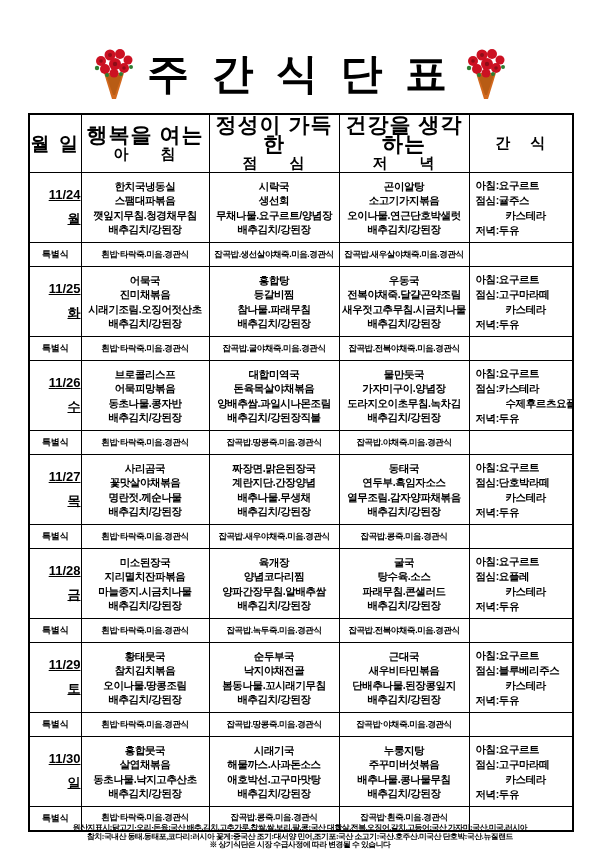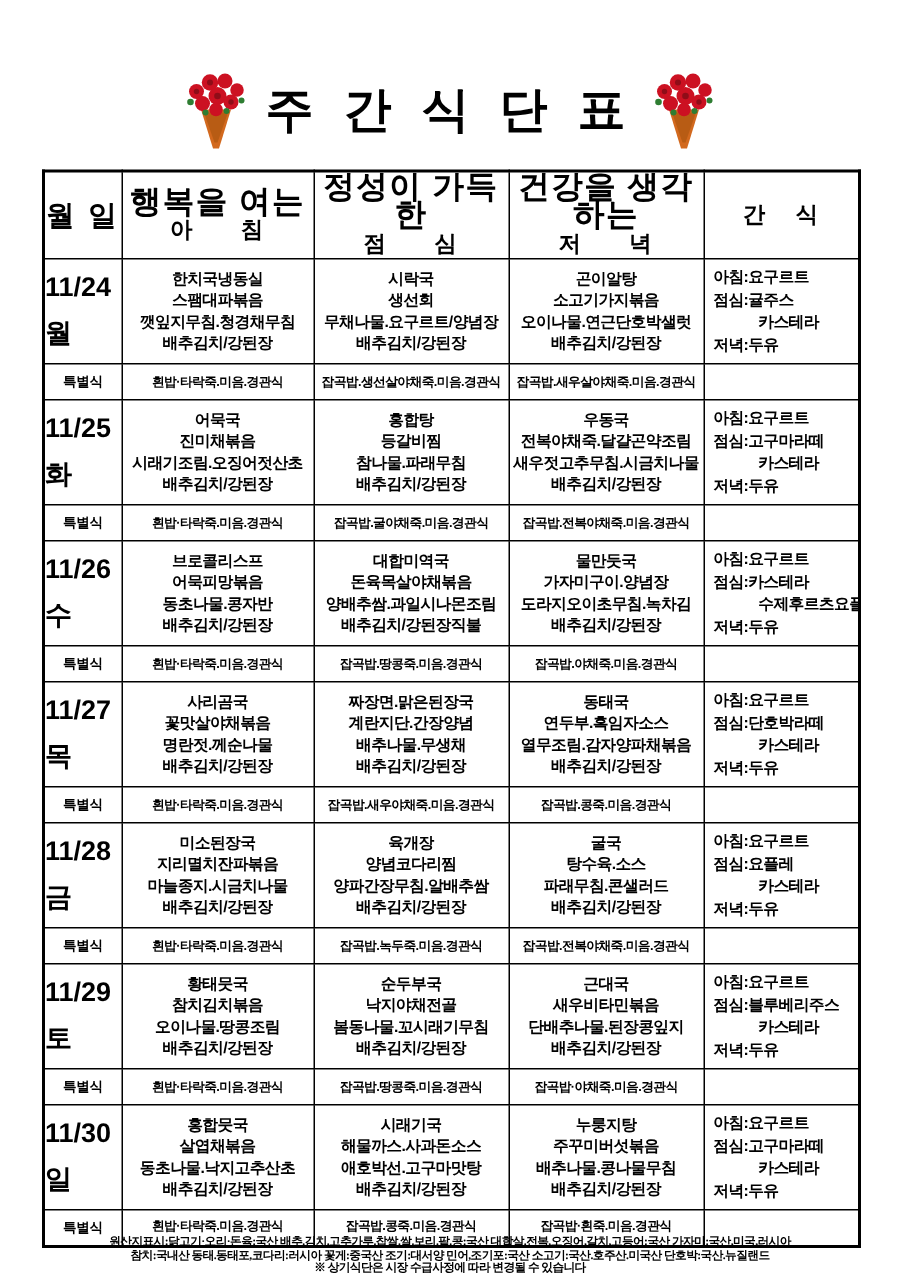--- a/index.html
+++ b/index.html
@@ -1,37 +1,37 @@
 <!DOCTYPE html>
 <html lang="ko"><head>
 <meta charset="utf-8">
 <style>
   html,body{margin:0;padding:0;background:#ffffff;}
   .page{position:relative;width:600px;height:849px;background:#ffffff;overflow:hidden;
         font-family:"Liberation Sans",sans-serif;color:#000;}
   
   .title-bar{position:absolute;top:40px;left:0;width:600px;height:68px;
              display:flex;align-items:center;justify-content:center;gap:10px;}
-  .page-title{font-family:"Liberation Serif",serif;font-weight:bold;font-size:32px;
+  .page-title{font-family:"Liberation Serif",serif;font-weight:bold;font-size:42px;
               letter-spacing:6px;white-space:nowrap;}
   .bouquet{width:46px;height:58px;flex:0 0 auto;}
   
   .menu-table{position:absolute;top:113px;left:28px;width:544px;border-collapse:collapse;
               table-layout:fixed;border:2px solid #000;}
   .menu-table td,.menu-table th{border:1px solid #000;padding:0;vertical-align:middle;
               overflow:hidden;}
   th{font-weight:bold;}
   .hdr-row{height:52px;}
   .hdr-main{font-size:21px;line-height:19px;letter-spacing:1px;}
   .hdr-sub{font-size:15px;line-height:19px;word-spacing:26px;letter-spacing:1px;}
   .hdr-date{font-size:19px;letter-spacing:2px;}
   .hdr-snack{font-size:15px;word-spacing:14px;letter-spacing:1px;}
   .day-row{height:70px;}
   .sp-row{height:24px;}
-  .c-date{text-align:left;font-weight:bold;font-size:18px;}
+  .c-date{text-align:right;font-weight:bold;font-size:13px;text-decoration:underline;}
   .c-date .date{margin-bottom:8px;}
   .c-meal{text-align:center;}
   .c-meal .ln{font-weight:bold;font-size:10.5px;line-height:14.5px;letter-spacing:-0.4px;
               white-space:nowrap;}
   .c-snack{text-align:left;vertical-align:middle;margin-left:12px;}
   .c-snack .ln{font-weight:bold;font-size:10.5px;line-height:15px;letter-spacing:-0.4px;
                padding-left:6px;white-space:nowrap;}
   .c-snack .ln.indent{padding-left:36px;}
   .c-splabel{text-align:center;font-weight:bold;font-size:9px;letter-spacing:-0.2px;}
   .c-sp{text-align:center;font-weight:bold;font-size:8.5px;letter-spacing:-0.4px;

